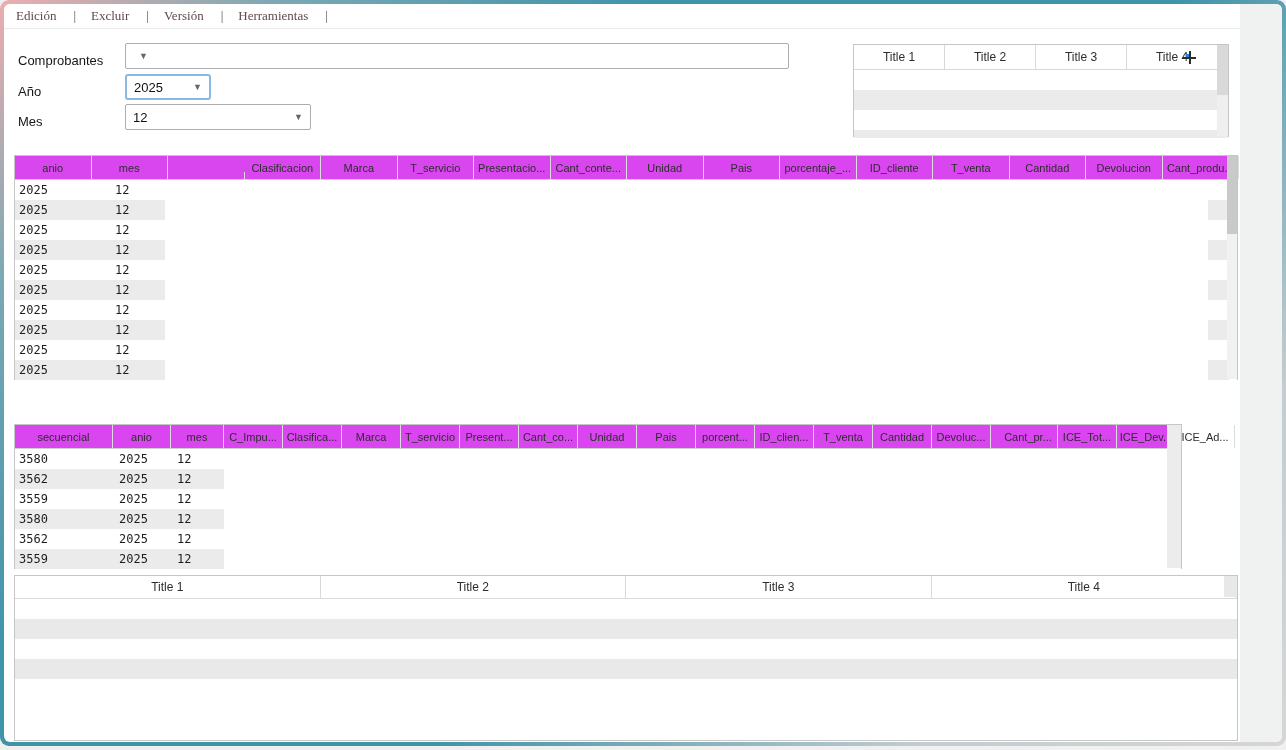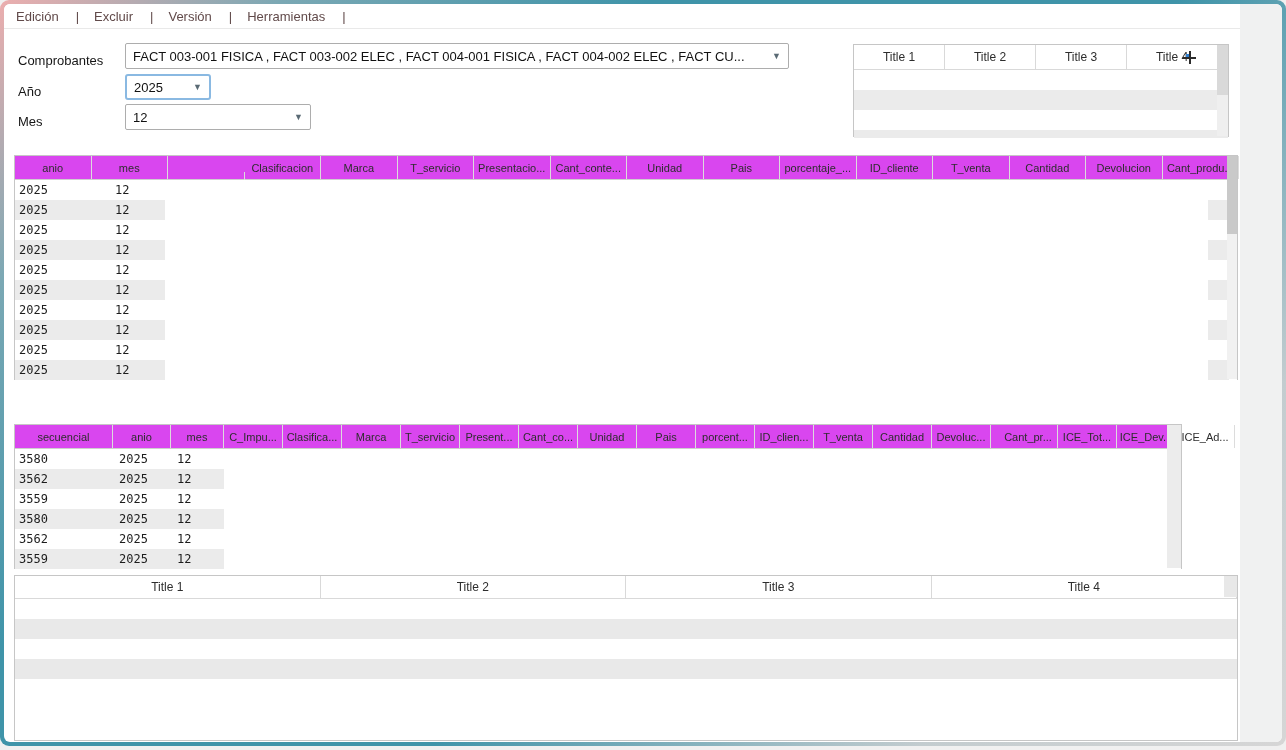--- a/index.html
+++ b/index.html
@@ -7,21 +7,21 @@
           font-family:"Liberation Sans",sans-serif;overflow:hidden;}
   .window{position:absolute;left:0;top:0;width:1286px;height:746px;border-radius:9px;
           background:linear-gradient(135deg,#ecaeae 0%,#7aa8b4 14%,#3f94a9 32%,#3f94a9 58%,#c3cccf 82%,#d6d6d6 100%);}
   .window-body{position:absolute;left:4px;top:4px;width:1278px;height:738px;background:#ffffff;
           border-radius:6px;overflow:hidden;}
   .right-panel{position:absolute;left:1236px;top:0;width:42px;height:738px;background:#f0f1f1;}
 
   
   .menubar{position:absolute;left:0;top:0;width:1236px;height:25px;display:flex;align-items:center;
            padding-left:12px;border-bottom:1px solid #e9e9e9;box-sizing:border-box;
-           font-size:13px;color:#614a4a;background:#fff;}
+           font-size:13px;color:#614a4a;background:#fff;font-family:Liberation Serif, serif;}
   .menu-item{cursor:default;}
   .menu-sep{margin:0 15px 0 17px;color:#614a4a;}
 
   
   .field-label{position:absolute;font-size:13px;color:#161616;}
   .combo{position:absolute;background:#fff;border:1px solid #adadad;border-radius:2px;
          display:flex;align-items:center;padding:0 7px;font-size:13px;color:#111;box-sizing:border-box;}
   .combo .combo-value{flex:1;overflow:hidden;white-space:nowrap;}
   .combo .arrow{margin-left:6px;color:#5a6a74;font-size:9px;line-height:1;}
   .combo.focused{border:2px solid #8ab9e2;border-radius:3px;}
@@ -86,21 +86,20 @@
           <span class="menu-item">Excluir</span>
           <span class="menu-sep">|</span>
           <span class="menu-item">Versión</span>
           <span class="menu-sep">|</span>
           <span class="menu-item">Herramientas</span>
           <span class="menu-sep">|</span>
         </div>
 
       <div class="field-label" style="left:14px;top:49px;">Comprobantes</div>
       <div class="combo" style="left:121px;top:39px;width:664px;height:26px;">
-        <span class="combo-value">FACT 003-001  FISICA , FACT 003-002  ELEC , FACT 004-001  FISICA , FACT 004-002  ELEC , FACT CU...</span>
         <span class="arrow">▼</span>
       </div>
 
       <div class="field-label" style="left:14px;top:80px;">Año</div>
       <div class="combo focused" style="left:121px;top:70px;width:86px;height:26px;">
         <span class="combo-value">2025</span>
         <span class="arrow">▼</span>
       </div>
 
       <div class="field-label" style="left:14px;top:110px;">Mes</div>

